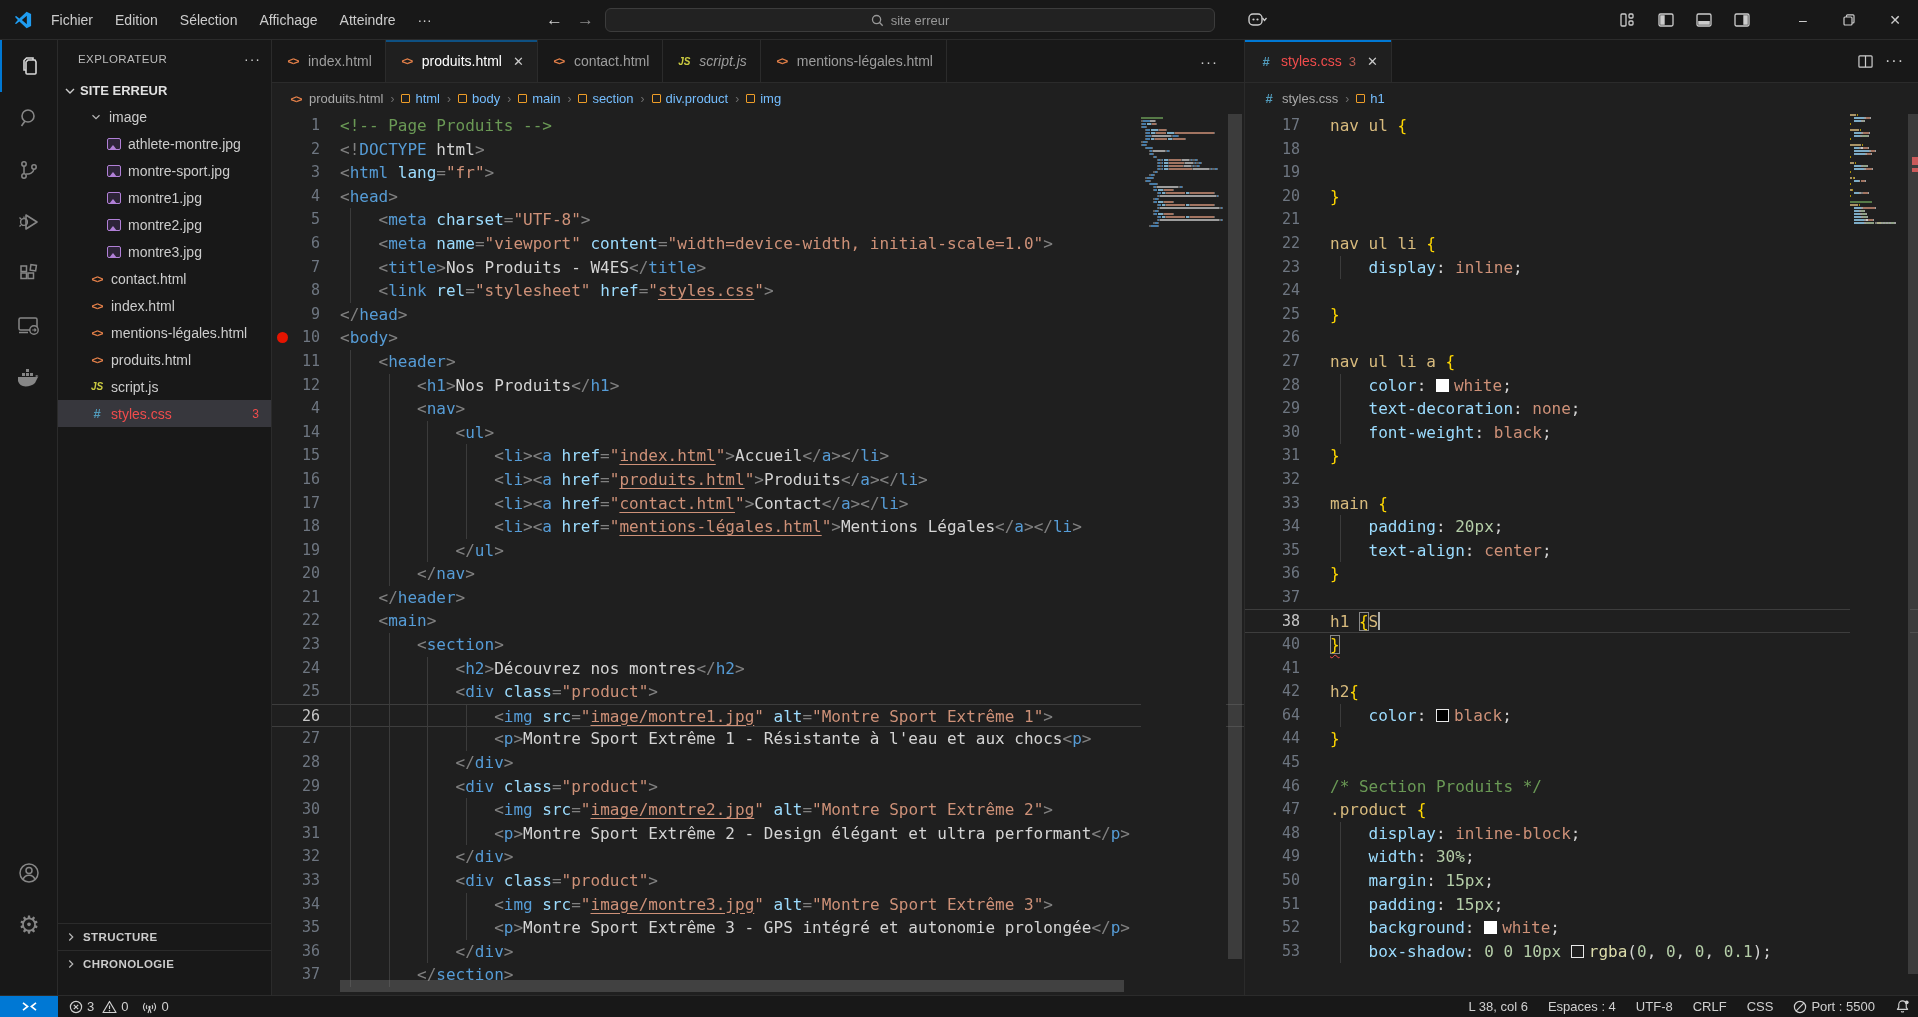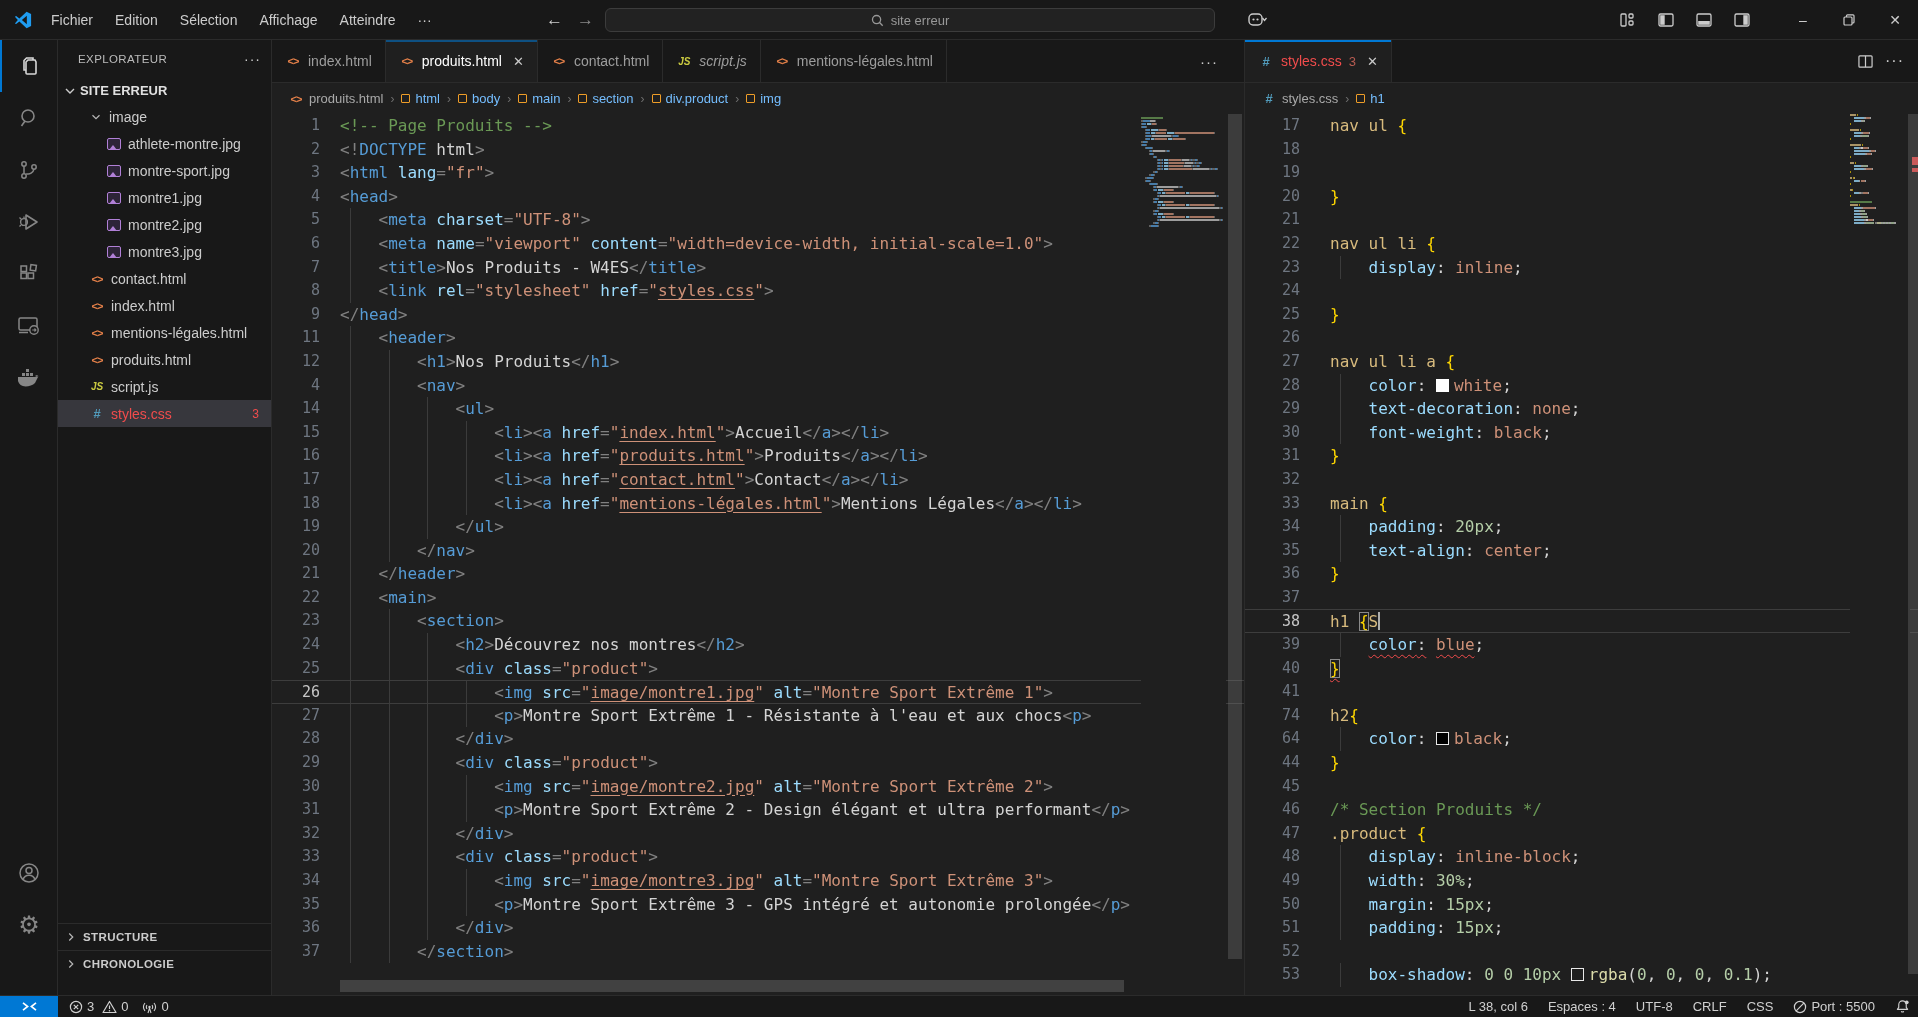--- a/index.html
+++ b/index.html
@@ -406,20 +406,21 @@
     <div id="code-left">
         <div class="code-line"><span class="ln-margin"></span><span class="ln-num">1</span><span class="ln-pad"></span><span class="ln-code"><span class="t-cm">&lt;!-- Page Produits --&gt;</span></span></div>
         <div class="code-line"><span class="ln-margin"></span><span class="ln-num">2</span><span class="ln-pad"></span><span class="ln-code"><span class="t-pun">&lt;!</span><span class="t-tag">DOCTYPE</span><span class="t-txt"> html</span><span class="t-pun">&gt;</span></span></div>
         <div class="code-line"><span class="ln-margin"></span><span class="ln-num">3</span><span class="ln-pad"></span><span class="ln-code"><span class="t-pun">&lt;</span><span class="t-tag">html</span><span class="t-txt"> </span><span class="t-att">lang</span><span class="t-pun">=</span><span class="t-str">"fr"</span><span class="t-pun">&gt;</span></span></div>
         <div class="code-line"><span class="ln-margin"></span><span class="ln-num">4</span><span class="ln-pad"></span><span class="ln-code"><span class="t-pun">&lt;</span><span class="t-tag">head</span><span class="t-pun">&gt;</span></span></div>
         <div class="code-line"><span class="ln-margin"></span><span class="ln-num">5</span><span class="ln-pad"></span><span class="ln-code"><span class="guide" style="left: 10px;"></span><span class="t-txt">    </span><span class="t-pun">&lt;</span><span class="t-tag">meta</span><span class="t-txt"> </span><span class="t-att">charset</span><span class="t-pun">=</span><span class="t-str">"UTF-8"</span><span class="t-pun">&gt;</span></span></div>
         <div class="code-line"><span class="ln-margin"></span><span class="ln-num">6</span><span class="ln-pad"></span><span class="ln-code"><span class="guide" style="left: 10px;"></span><span class="t-txt">    </span><span class="t-pun">&lt;</span><span class="t-tag">meta</span><span class="t-txt"> </span><span class="t-att">name</span><span class="t-pun">=</span><span class="t-str">"viewport"</span><span class="t-txt"> </span><span class="t-att">content</span><span class="t-pun">=</span><span class="t-str">"width=device-width, initial-scale=1.0"</span><span class="t-pun">&gt;</span></span></div>
         <div class="code-line"><span class="ln-margin"></span><span class="ln-num">7</span><span class="ln-pad"></span><span class="ln-code"><span class="guide" style="left: 10px;"></span><span class="t-txt">    </span><span class="t-pun">&lt;</span><span class="t-tag">title</span><span class="t-pun">&gt;</span><span class="t-txt">Nos Produits - W4ES</span><span class="t-pun">&lt;/</span><span class="t-tag">title</span><span class="t-pun">&gt;</span></span></div>
         <div class="code-line"><span class="ln-margin"></span><span class="ln-num">8</span><span class="ln-pad"></span><span class="ln-code"><span class="guide" style="left: 10px;"></span><span class="t-txt">    </span><span class="t-pun">&lt;</span><span class="t-tag">link</span><span class="t-txt"> </span><span class="t-att">rel</span><span class="t-pun">=</span><span class="t-str">"stylesheet"</span><span class="t-txt"> </span><span class="t-att">href</span><span class="t-pun">=</span><span class="t-str">"</span><span class="t-lnk">styles.css</span><span class="t-str">"</span><span class="t-pun">&gt;</span></span></div>
         <div class="code-line"><span class="ln-margin"></span><span class="ln-num">9</span><span class="ln-pad"></span><span class="ln-code"><span class="t-pun">&lt;/</span><span class="t-tag">head</span><span class="t-pun">&gt;</span></span></div>
+        <div class="code-line"><span class="ln-margin"><span class="bp-dot"></span></span><span class="ln-num">10</span><span class="ln-pad"></span><span class="ln-code"><span class="t-pun">&lt;</span><span class="t-tag">body</span><span class="t-pun">&gt;</span></span></div>
         <div class="code-line"><span class="ln-margin"></span><span class="ln-num">11</span><span class="ln-pad"></span><span class="ln-code"><span class="guide" style="left: 10px;"></span><span class="t-txt">    </span><span class="t-pun">&lt;</span><span class="t-tag">header</span><span class="t-pun">&gt;</span></span></div>
         <div class="code-line"><span class="ln-margin"></span><span class="ln-num">12</span><span class="ln-pad"></span><span class="ln-code"><span class="guide" style="left: 10px;"></span><span class="guide" style="left: 48.528px;"></span><span class="t-txt">        </span><span class="t-pun">&lt;</span><span class="t-tag">h1</span><span class="t-pun">&gt;</span><span class="t-txt">Nos Produits</span><span class="t-pun">&lt;/</span><span class="t-tag">h1</span><span class="t-pun">&gt;</span></span></div>
         <div class="code-line"><span class="ln-margin"></span><span class="ln-num">4</span><span class="ln-pad"></span><span class="ln-code"><span class="guide" style="left: 10px;"></span><span class="guide" style="left: 48.528px;"></span><span class="t-txt">        </span><span class="t-pun">&lt;</span><span class="t-tag">nav</span><span class="t-pun">&gt;</span></span></div>
         <div class="code-line"><span class="ln-margin"></span><span class="ln-num">14</span><span class="ln-pad"></span><span class="ln-code"><span class="guide" style="left: 10px;"></span><span class="guide" style="left: 48.528px;"></span><span class="guide" style="left: 87.056px;"></span><span class="t-txt">            </span><span class="t-pun">&lt;</span><span class="t-tag">ul</span><span class="t-pun">&gt;</span></span></div>
         <div class="code-line"><span class="ln-margin"></span><span class="ln-num">15</span><span class="ln-pad"></span><span class="ln-code"><span class="guide" style="left: 10px;"></span><span class="guide" style="left: 48.528px;"></span><span class="guide" style="left: 87.056px;"></span><span class="guide" style="left: 125.584px;"></span><span class="t-txt">                </span><span class="t-pun">&lt;</span><span class="t-tag">li</span><span class="t-pun">&gt;&lt;</span><span class="t-tag">a</span><span class="t-txt"> </span><span class="t-att">href</span><span class="t-pun">=</span><span class="t-str">"</span><span class="t-lnk">index.html</span><span class="t-str">"</span><span class="t-pun">&gt;</span><span class="t-txt">Accueil</span><span class="t-pun">&lt;/</span><span class="t-tag">a</span><span class="t-pun">&gt;&lt;/</span><span class="t-tag">li</span><span class="t-pun">&gt;</span></span></div>
         <div class="code-line"><span class="ln-margin"></span><span class="ln-num">16</span><span class="ln-pad"></span><span class="ln-code"><span class="guide" style="left: 10px;"></span><span class="guide" style="left: 48.528px;"></span><span class="guide" style="left: 87.056px;"></span><span class="guide" style="left: 125.584px;"></span><span class="t-txt">                </span><span class="t-pun">&lt;</span><span class="t-tag">li</span><span class="t-pun">&gt;&lt;</span><span class="t-tag">a</span><span class="t-txt"> </span><span class="t-att">href</span><span class="t-pun">=</span><span class="t-str">"</span><span class="t-lnk">produits.html</span><span class="t-str">"</span><span class="t-pun">&gt;</span><span class="t-txt">Produits</span><span class="t-pun">&lt;/</span><span class="t-tag">a</span><span class="t-pun">&gt;&lt;/</span><span class="t-tag">li</span><span class="t-pun">&gt;</span></span></div>
         <div class="code-line"><span class="ln-margin"></span><span class="ln-num">17</span><span class="ln-pad"></span><span class="ln-code"><span class="guide" style="left: 10px;"></span><span class="guide" style="left: 48.528px;"></span><span class="guide" style="left: 87.056px;"></span><span class="guide" style="left: 125.584px;"></span><span class="t-txt">                </span><span class="t-pun">&lt;</span><span class="t-tag">li</span><span class="t-pun">&gt;&lt;</span><span class="t-tag">a</span><span class="t-txt"> </span><span class="t-att">href</span><span class="t-pun">=</span><span class="t-str">"</span><span class="t-lnk">contact.html</span><span class="t-str">"</span><span class="t-pun">&gt;</span><span class="t-txt">Contact</span><span class="t-pun">&lt;/</span><span class="t-tag">a</span><span class="t-pun">&gt;&lt;/</span><span class="t-tag">li</span><span class="t-pun">&gt;</span></span></div>
         <div class="code-line"><span class="ln-margin"></span><span class="ln-num">18</span><span class="ln-pad"></span><span class="ln-code"><span class="guide" style="left: 10px;"></span><span class="guide" style="left: 48.528px;"></span><span class="guide" style="left: 87.056px;"></span><span class="guide" style="left: 125.584px;"></span><span class="t-txt">                </span><span class="t-pun">&lt;</span><span class="t-tag">li</span><span class="t-pun">&gt;&lt;</span><span class="t-tag">a</span><span class="t-txt"> </span><span class="t-att">href</span><span class="t-pun">=</span><span class="t-str">"</span><span class="t-lnk">mentions-légales.html</span><span class="t-str">"</span><span class="t-pun">&gt;</span><span class="t-txt">Mentions Légales</span><span class="t-pun">&lt;/</span><span class="t-tag">a</span><span class="t-pun">&gt;&lt;/</span><span class="t-tag">li</span><span class="t-pun">&gt;</span></span></div>
         <div class="code-line"><span class="ln-margin"></span><span class="ln-num">19</span><span class="ln-pad"></span><span class="ln-code"><span class="guide" style="left: 10px;"></span><span class="guide" style="left: 48.528px;"></span><span class="guide" style="left: 87.056px;"></span><span class="t-txt">            </span><span class="t-pun">&lt;/</span><span class="t-tag">ul</span><span class="t-pun">&gt;</span></span></div>
         <div class="code-line"><span class="ln-margin"></span><span class="ln-num">20</span><span class="ln-pad"></span><span class="ln-code"><span class="guide" style="left: 10px;"></span><span class="guide" style="left: 48.528px;"></span><span class="t-txt">        </span><span class="t-pun">&lt;/</span><span class="t-tag">nav</span><span class="t-pun">&gt;</span></span></div>
@@ -859,34 +860,33 @@
         <div class="code-line"><span class="ln-margin"></span><span class="ln-num">29</span><span class="ln-pad"></span><span class="ln-code"><span class="guide" style="left: 10px;"></span><span class="t-txt">    </span><span class="t-prop">text-decoration</span><span class="t-txt">: </span><span class="t-val">none</span><span class="t-txt">;</span></span></div>
         <div class="code-line"><span class="ln-margin"></span><span class="ln-num">30</span><span class="ln-pad"></span><span class="ln-code"><span class="guide" style="left: 10px;"></span><span class="t-txt">    </span><span class="t-prop">font-weight</span><span class="t-txt">: </span><span class="t-val">black</span><span class="t-txt">;</span></span></div>
         <div class="code-line"><span class="ln-margin"></span><span class="ln-num">31</span><span class="ln-pad"></span><span class="ln-code"><span class="t-brc">}</span></span></div>
         <div class="code-line"><span class="ln-margin"></span><span class="ln-num">32</span><span class="ln-pad"></span><span class="ln-code"></span></div>
         <div class="code-line"><span class="ln-margin"></span><span class="ln-num">33</span><span class="ln-pad"></span><span class="ln-code"><span class="t-sel">main</span><span class="t-txt"> </span><span class="t-brc">{</span></span></div>
         <div class="code-line"><span class="ln-margin"></span><span class="ln-num">34</span><span class="ln-pad"></span><span class="ln-code"><span class="guide" style="left: 10px;"></span><span class="t-txt">    </span><span class="t-prop">padding</span><span class="t-txt">: </span><span class="t-num">20px</span><span class="t-txt">;</span></span></div>
         <div class="code-line"><span class="ln-margin"></span><span class="ln-num">35</span><span class="ln-pad"></span><span class="ln-code"><span class="guide" style="left: 10px;"></span><span class="t-txt">    </span><span class="t-prop">text-align</span><span class="t-txt">: </span><span class="t-val">center</span><span class="t-txt">;</span></span></div>
         <div class="code-line"><span class="ln-margin"></span><span class="ln-num">36</span><span class="ln-pad"></span><span class="ln-code"><span class="t-brc">}</span></span></div>
         <div class="code-line"><span class="ln-margin"></span><span class="ln-num">37</span><span class="ln-pad"></span><span class="ln-code"></span></div>
         <div class="code-line active"><span class="ln-margin"></span><span class="ln-num">38</span><span class="ln-pad"></span><span class="ln-code"><span class="t-sel">h1</span><span class="t-txt"> </span><span class="t-brc t-bx">{</span><span class="t-sel">S</span><span class="cursor"></span></span></div>
-        <div class="code-line"><span class="ln-margin"></span><span class="ln-num">39</span><span class="ln-pad"></span><span class="ln-code"><span class="guide" style="left: 10px;"></span><span class="t-txt">    </span><span class="t-prop t-sq">color</span><span class="t-txt t-sq">:</span><span class="t-txt"> </span><span class="t-val t-sq">blue</span><span class="t-txt">;</span></span></div>
         <div class="code-line"><span class="ln-margin"></span><span class="ln-num">40</span><span class="ln-pad"></span><span class="ln-code"><span class="t-brc t-bx t-sq">}</span></span></div>
         <div class="code-line"><span class="ln-margin"></span><span class="ln-num">41</span><span class="ln-pad"></span><span class="ln-code"></span></div>
-        <div class="code-line"><span class="ln-margin"></span><span class="ln-num">74</span><span class="ln-pad"></span><span class="ln-code"><span class="t-sel">h2</span><span class="t-brc">{</span></span></div>
+        <div class="code-line"><span class="ln-margin"></span><span class="ln-num">42</span><span class="ln-pad"></span><span class="ln-code"><span class="t-sel">h2</span><span class="t-brc">{</span></span></div>
         <div class="code-line"><span class="ln-margin"></span><span class="ln-num">64</span><span class="ln-pad"></span><span class="ln-code"><span class="guide" style="left: 10px;"></span><span class="t-txt">    </span><span class="t-prop">color</span><span class="t-txt">: </span><span class="t-swB"></span><span class="t-val">black</span><span class="t-txt">;</span></span></div>
         <div class="code-line"><span class="ln-margin"></span><span class="ln-num">44</span><span class="ln-pad"></span><span class="ln-code"><span class="t-brc">}</span></span></div>
         <div class="code-line"><span class="ln-margin"></span><span class="ln-num">45</span><span class="ln-pad"></span><span class="ln-code"></span></div>
         <div class="code-line"><span class="ln-margin"></span><span class="ln-num">46</span><span class="ln-pad"></span><span class="ln-code"><span class="t-cm">/* Section Produits */</span></span></div>
         <div class="code-line"><span class="ln-margin"></span><span class="ln-num">47</span><span class="ln-pad"></span><span class="ln-code"><span class="t-sel">.product</span><span class="t-txt"> </span><span class="t-brc">{</span></span></div>
         <div class="code-line"><span class="ln-margin"></span><span class="ln-num">48</span><span class="ln-pad"></span><span class="ln-code"><span class="guide" style="left: 10px;"></span><span class="t-txt">    </span><span class="t-prop">display</span><span class="t-txt">: </span><span class="t-val">inline-block</span><span class="t-txt">;</span></span></div>
         <div class="code-line"><span class="ln-margin"></span><span class="ln-num">49</span><span class="ln-pad"></span><span class="ln-code"><span class="guide" style="left: 10px;"></span><span class="t-txt">    </span><span class="t-prop">width</span><span class="t-txt">: </span><span class="t-num">30%</span><span class="t-txt">;</span></span></div>
         <div class="code-line"><span class="ln-margin"></span><span class="ln-num">50</span><span class="ln-pad"></span><span class="ln-code"><span class="guide" style="left: 10px;"></span><span class="t-txt">    </span><span class="t-prop">margin</span><span class="t-txt">: </span><span class="t-num">15px</span><span class="t-txt">;</span></span></div>
         <div class="code-line"><span class="ln-margin"></span><span class="ln-num">51</span><span class="ln-pad"></span><span class="ln-code"><span class="guide" style="left: 10px;"></span><span class="t-txt">    </span><span class="t-prop">padding</span><span class="t-txt">: </span><span class="t-num">15px</span><span class="t-txt">;</span></span></div>
-        <div class="code-line"><span class="ln-margin"></span><span class="ln-num">52</span><span class="ln-pad"></span></div>
+        <div class="code-line"><span class="ln-margin"></span><span class="ln-num">52</span><span class="ln-pad"></span><span class="ln-code"><span class="guide" style="left: 10px;"></span><span class="t-txt">    </span><span class="t-prop">background</span><span class="t-txt">: </span><span class="t-swW"></span><span class="t-val">white</span><span class="t-txt">;</span></span></div>
         <div class="code-line"><span class="ln-margin"></span><span class="ln-num">53</span><span class="ln-pad"></span><span class="ln-code"><span class="guide" style="left: 10px;"></span><span class="t-txt">    </span><span class="t-prop">box-shadow</span><span class="t-txt">: </span><span class="t-num">0 0 10px</span><span class="t-txt"> </span><span class="t-swT"></span><span class="t-fn">rgba</span><span class="t-txt">(</span><span class="t-num">0</span><span class="t-txt">, </span><span class="t-num">0</span><span class="t-txt">, </span><span class="t-num">0</span><span class="t-txt">, </span><span class="t-num">0.1</span><span class="t-txt">)</span><span class="t-txt">;</span></span></div>
       </div>
     <div class="minimap" id="mm-right">
       <div class="mm-err" style="top: 40px; margin-top: 3px;"></div>
         <div class="mm-err" style="top:47px;"></div>
         <div class="mm-err" style="top:54px;"></div>
     <div class="mm-line">
           <span style="width: 6px; background: rgb(215, 186, 125);"></span>
           <span style="width: 1px; background: transparent;"></span>
           <span style="width: 1px; background: rgb(216, 180, 0);"></span>

